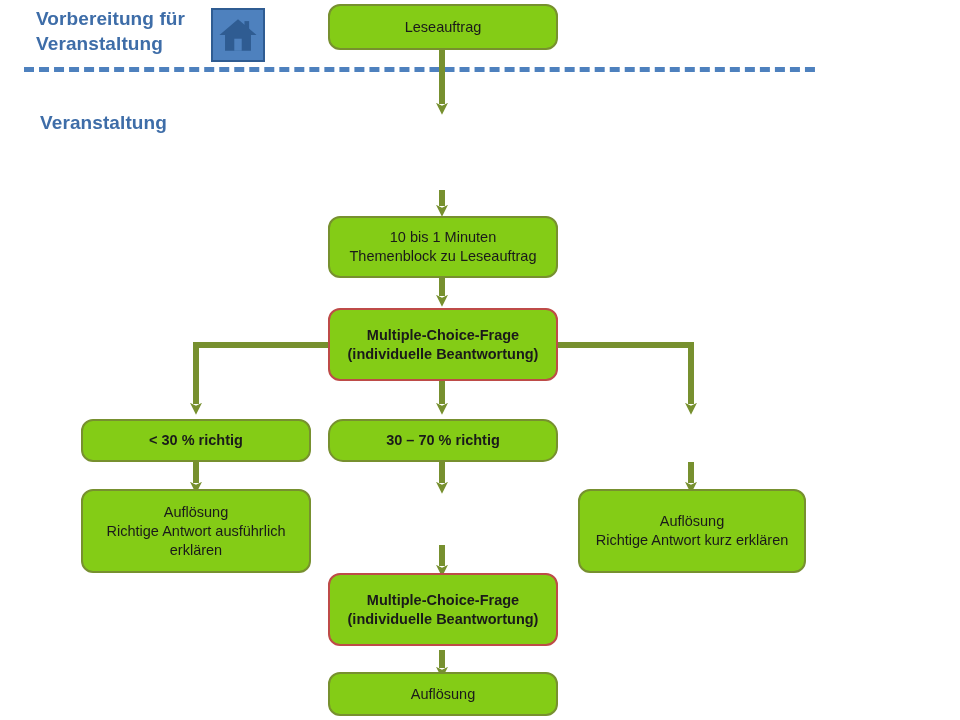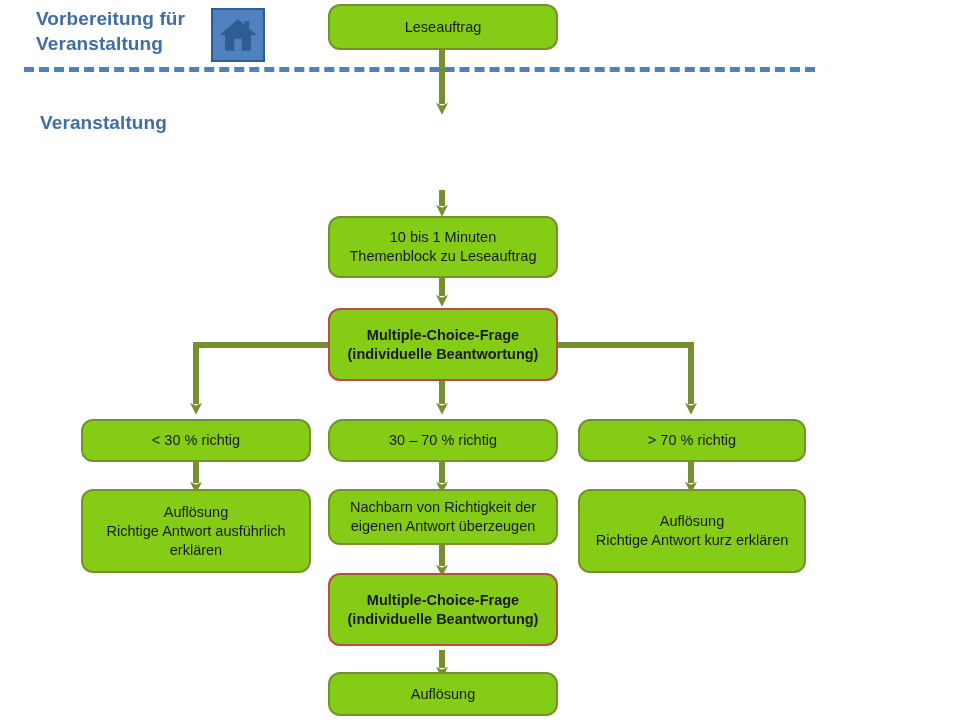--- a/index.html
+++ b/index.html
@@ -68,21 +68,21 @@
     color: #1a1a1a;
     font-size: 14.5px;
     line-height: 19px;
     padding: 4px 10px;
     white-space: pre-line;
   }
   .node.accent {
     border-color: #BE4B48;
     font-weight: bold;
   }
-  .node.bold { font-weight: normal; }
+  .node.bold { font-weight: bold; }
 
   
   .conn { position: absolute; }
   .conn svg { display: block; overflow: visible; }
 
   
   #caption {
     position: absolute;
     left: 634px;
     top: 628px;
@@ -155,28 +155,25 @@
   <div class="node" style="left:328px; top:216px; width:230px; height:62px;">10 bis 1 Minuten
 Themenblock  zu Leseauftrag</div>
 
   <div class="node accent" style="left:328px; top:308px; width:230px; height:73px;">Multiple-Choice-Frage
 (individuelle Beantwortung)</div>
 
   <div class="node bold" style="left:81px;  top:419px; width:230px; height:43px;">&lt; 30 % richtig</div>
 
   <div class="node bold" style="left:328px; top:419px; width:230px; height:43px;border-radius:15px;">30 – 70 % richtig</div>
 
-  <div class="node bold" style="left:578px; top:419px; width:228px; height:43px;">&gt; 70 % richtig</div>
 
   <div class="node" style="left:81px;  top:489px; width:230px; height:84px;">Auflösung
 Richtige Antwort  ausführlich
 erklären</div>
 
-  <div class="node" style="left:328px; top:489px; width:230px; height:56px;">Nachbarn von Richtigkeit der
-eigenen Antwort  überzeugen</div>
 
   <div class="node" style="left:578px; top:489px; width:228px; height:84px;">Auflösung
 Richtige Antwort  kurz erklären</div>
 
   <div class="node accent" style="left:328px; top:573px; width:230px; height:73px;">Multiple-Choice-Frage
 (individuelle Beantwortung)</div>
 
   <div class="node" style="left:328px; top:672px; width:230px; height:44px;">Auflösung</div>
 
 

